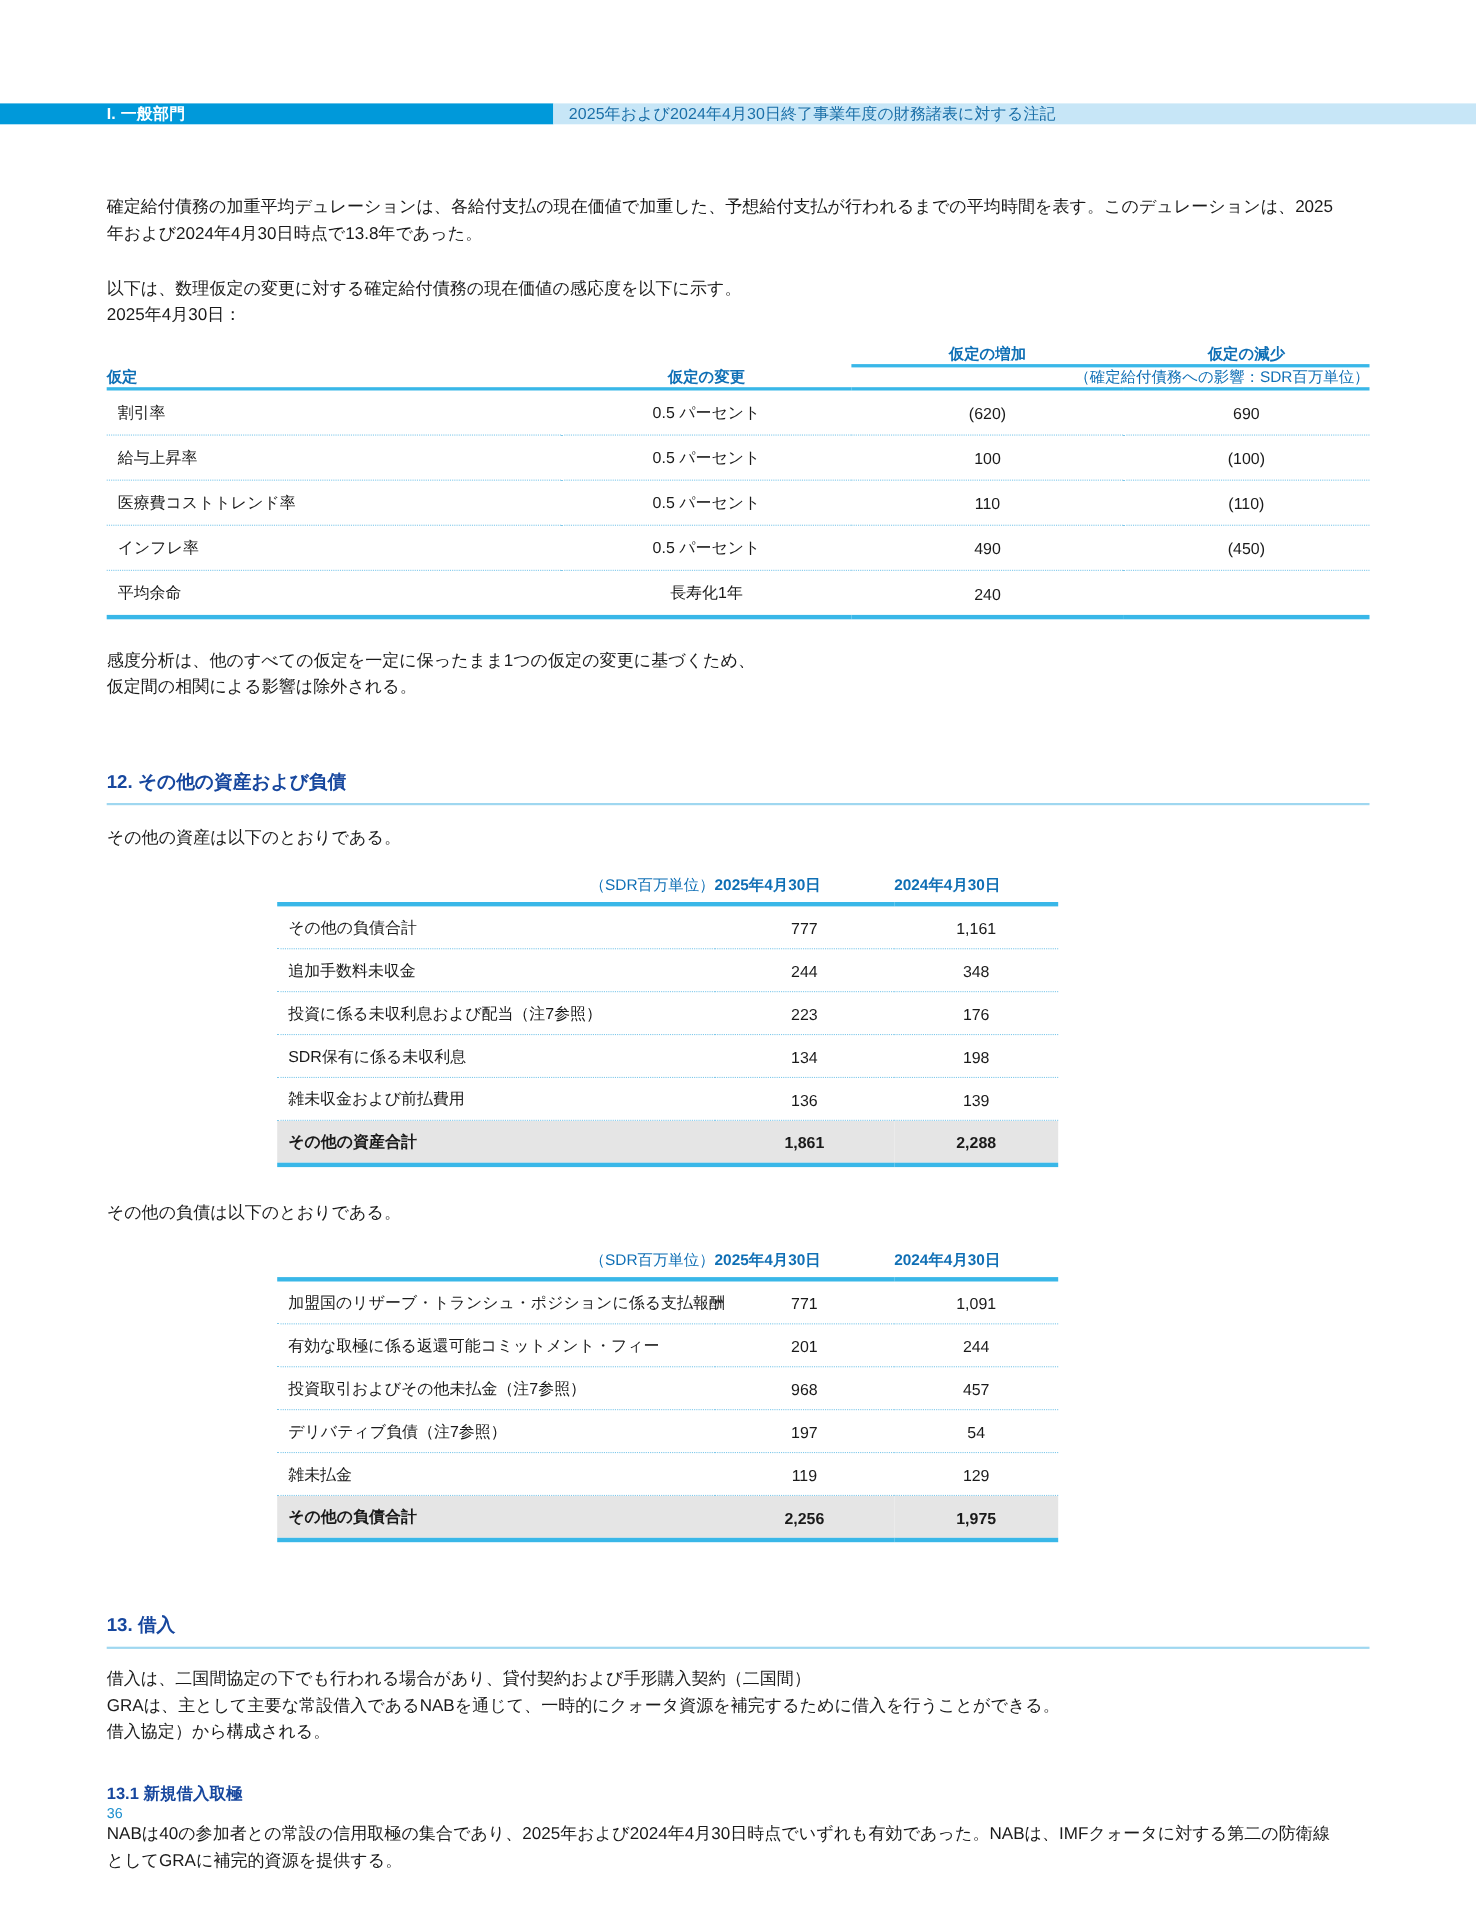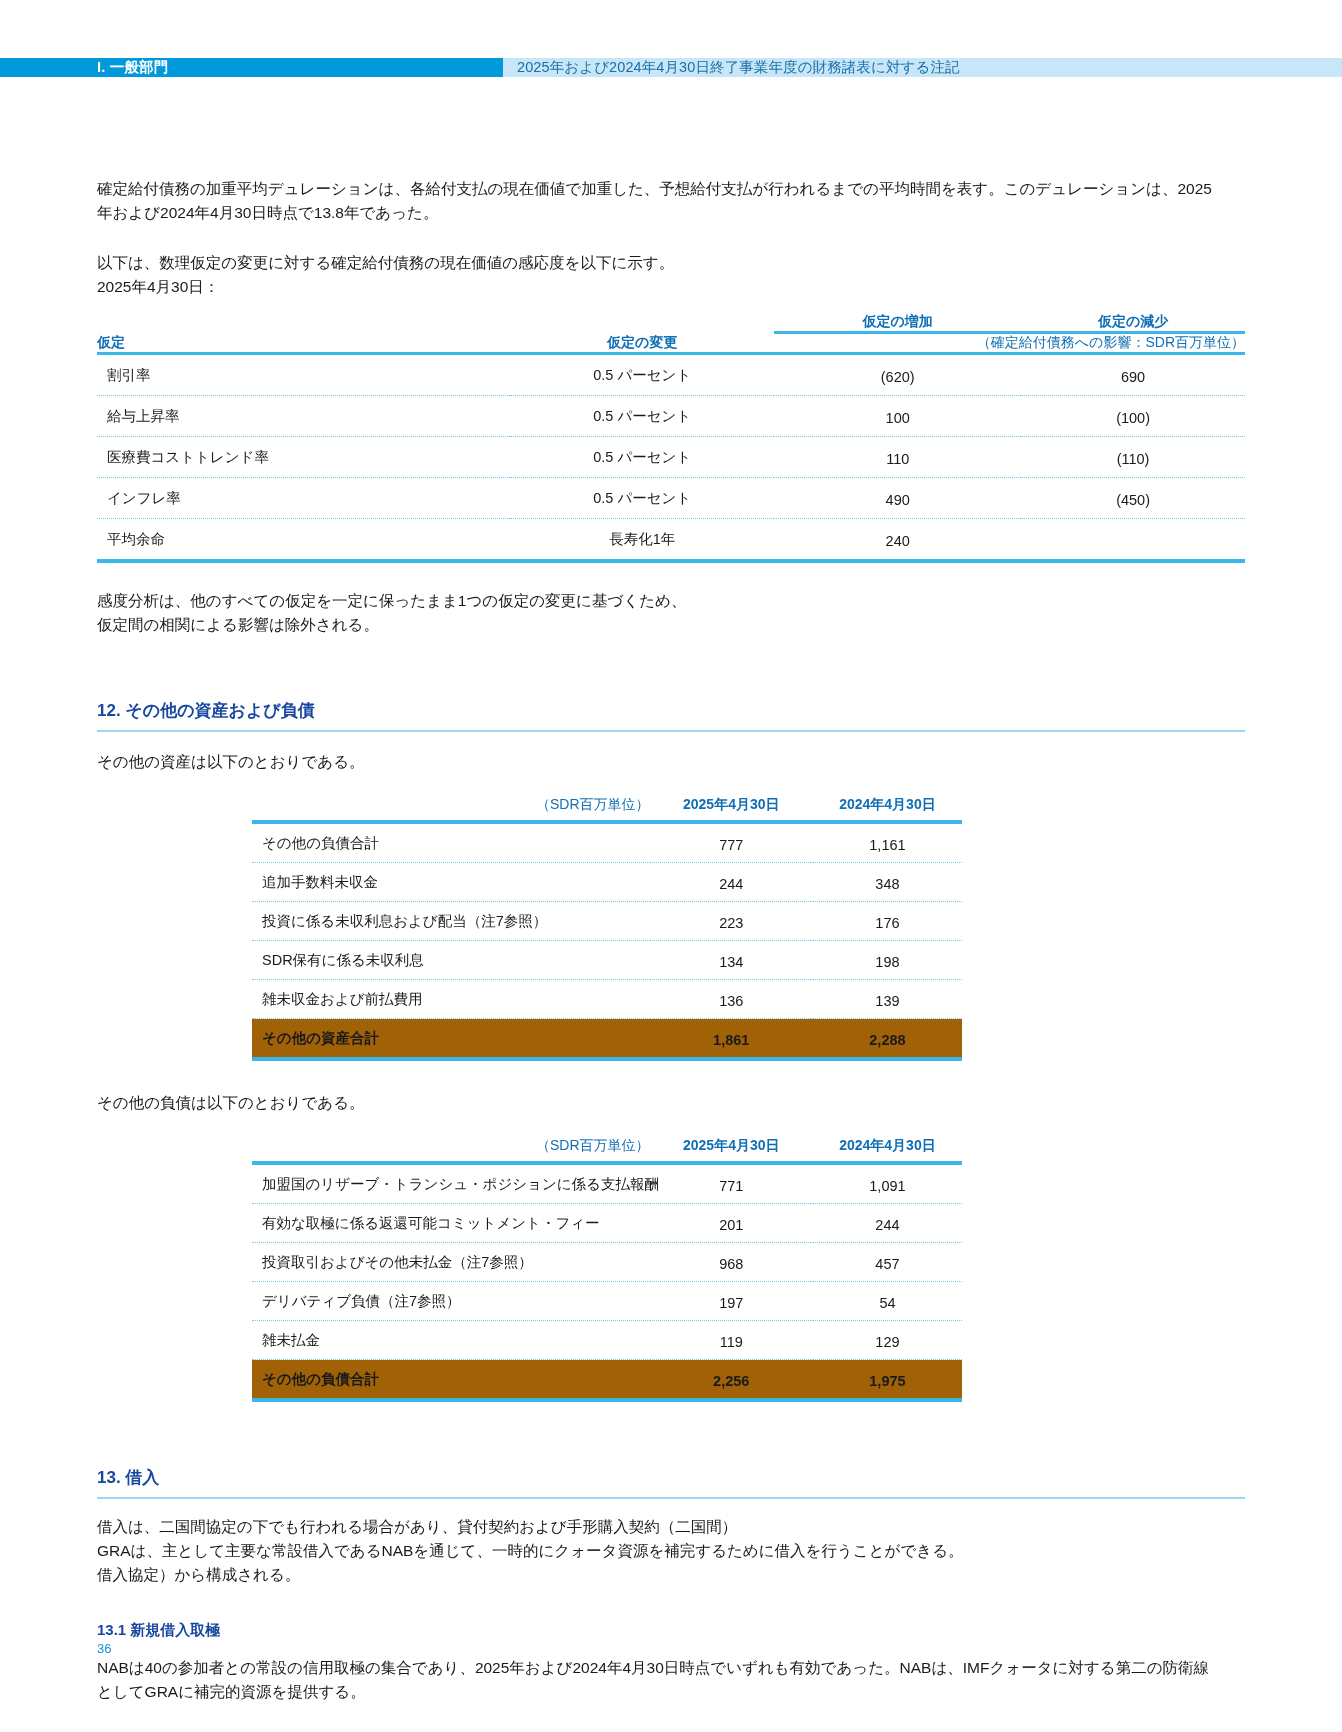--- a/index.html
+++ b/index.html
@@ -17,21 +17,21 @@
   }
 
   
   .header-band {
     position: absolute;
     top: 58px;
     left: 0;
     width: 1342px;
     height: 90px;
     display: flex;
-    align-items: flex-start;
+    align-items: center;
   }
   .header-left {
     width: 503px;
     background: #0099da;
     display: flex;
     align-items: center;
   }
   .header-left-text {
     color: #ffffff;
     font-size: 14.5px;
@@ -180,21 +180,21 @@
   table.t2 td.h-lbl {
     color: #0f6fb5;
     font-size: 14px;
     padding: 0 0 6px 10px;
     text-align: right;
   }
   table.t2 td.h-num {
     color: #0f6fb5;
     font-size: 14px;
     font-weight: bold;
-    text-align: center;
+    text-align: left;
     padding: 0 0 6px 0;
   }
   table.t2 tr.hdrrule td {
     height: 4px;
     background: #39b7e8;
     padding: 0;
   }
   table.t2 td.c-lbl {
     padding: 10px 0 9px 10px;
     font-size: 14.5px;
@@ -204,21 +204,21 @@
   table.t2 td.c-num {
     padding: 10px 0 9px 0;
     font-size: 14.5px;
     color: #1a1a1a;
     text-align: center;
   }
   table.t2 tr.dotted td {
     border-bottom: 1px dotted #7ec8ea;
   }
   table.t2 tr.total td {
-    background: #a16207;
+    background: #e5e5e5;
     font-weight: bold;
     border-bottom: none;
   }
   table.t2 tr.total-rule td {
     height: 4px;
     background: #39b7e8;
     padding: 0;
   }
 
   

